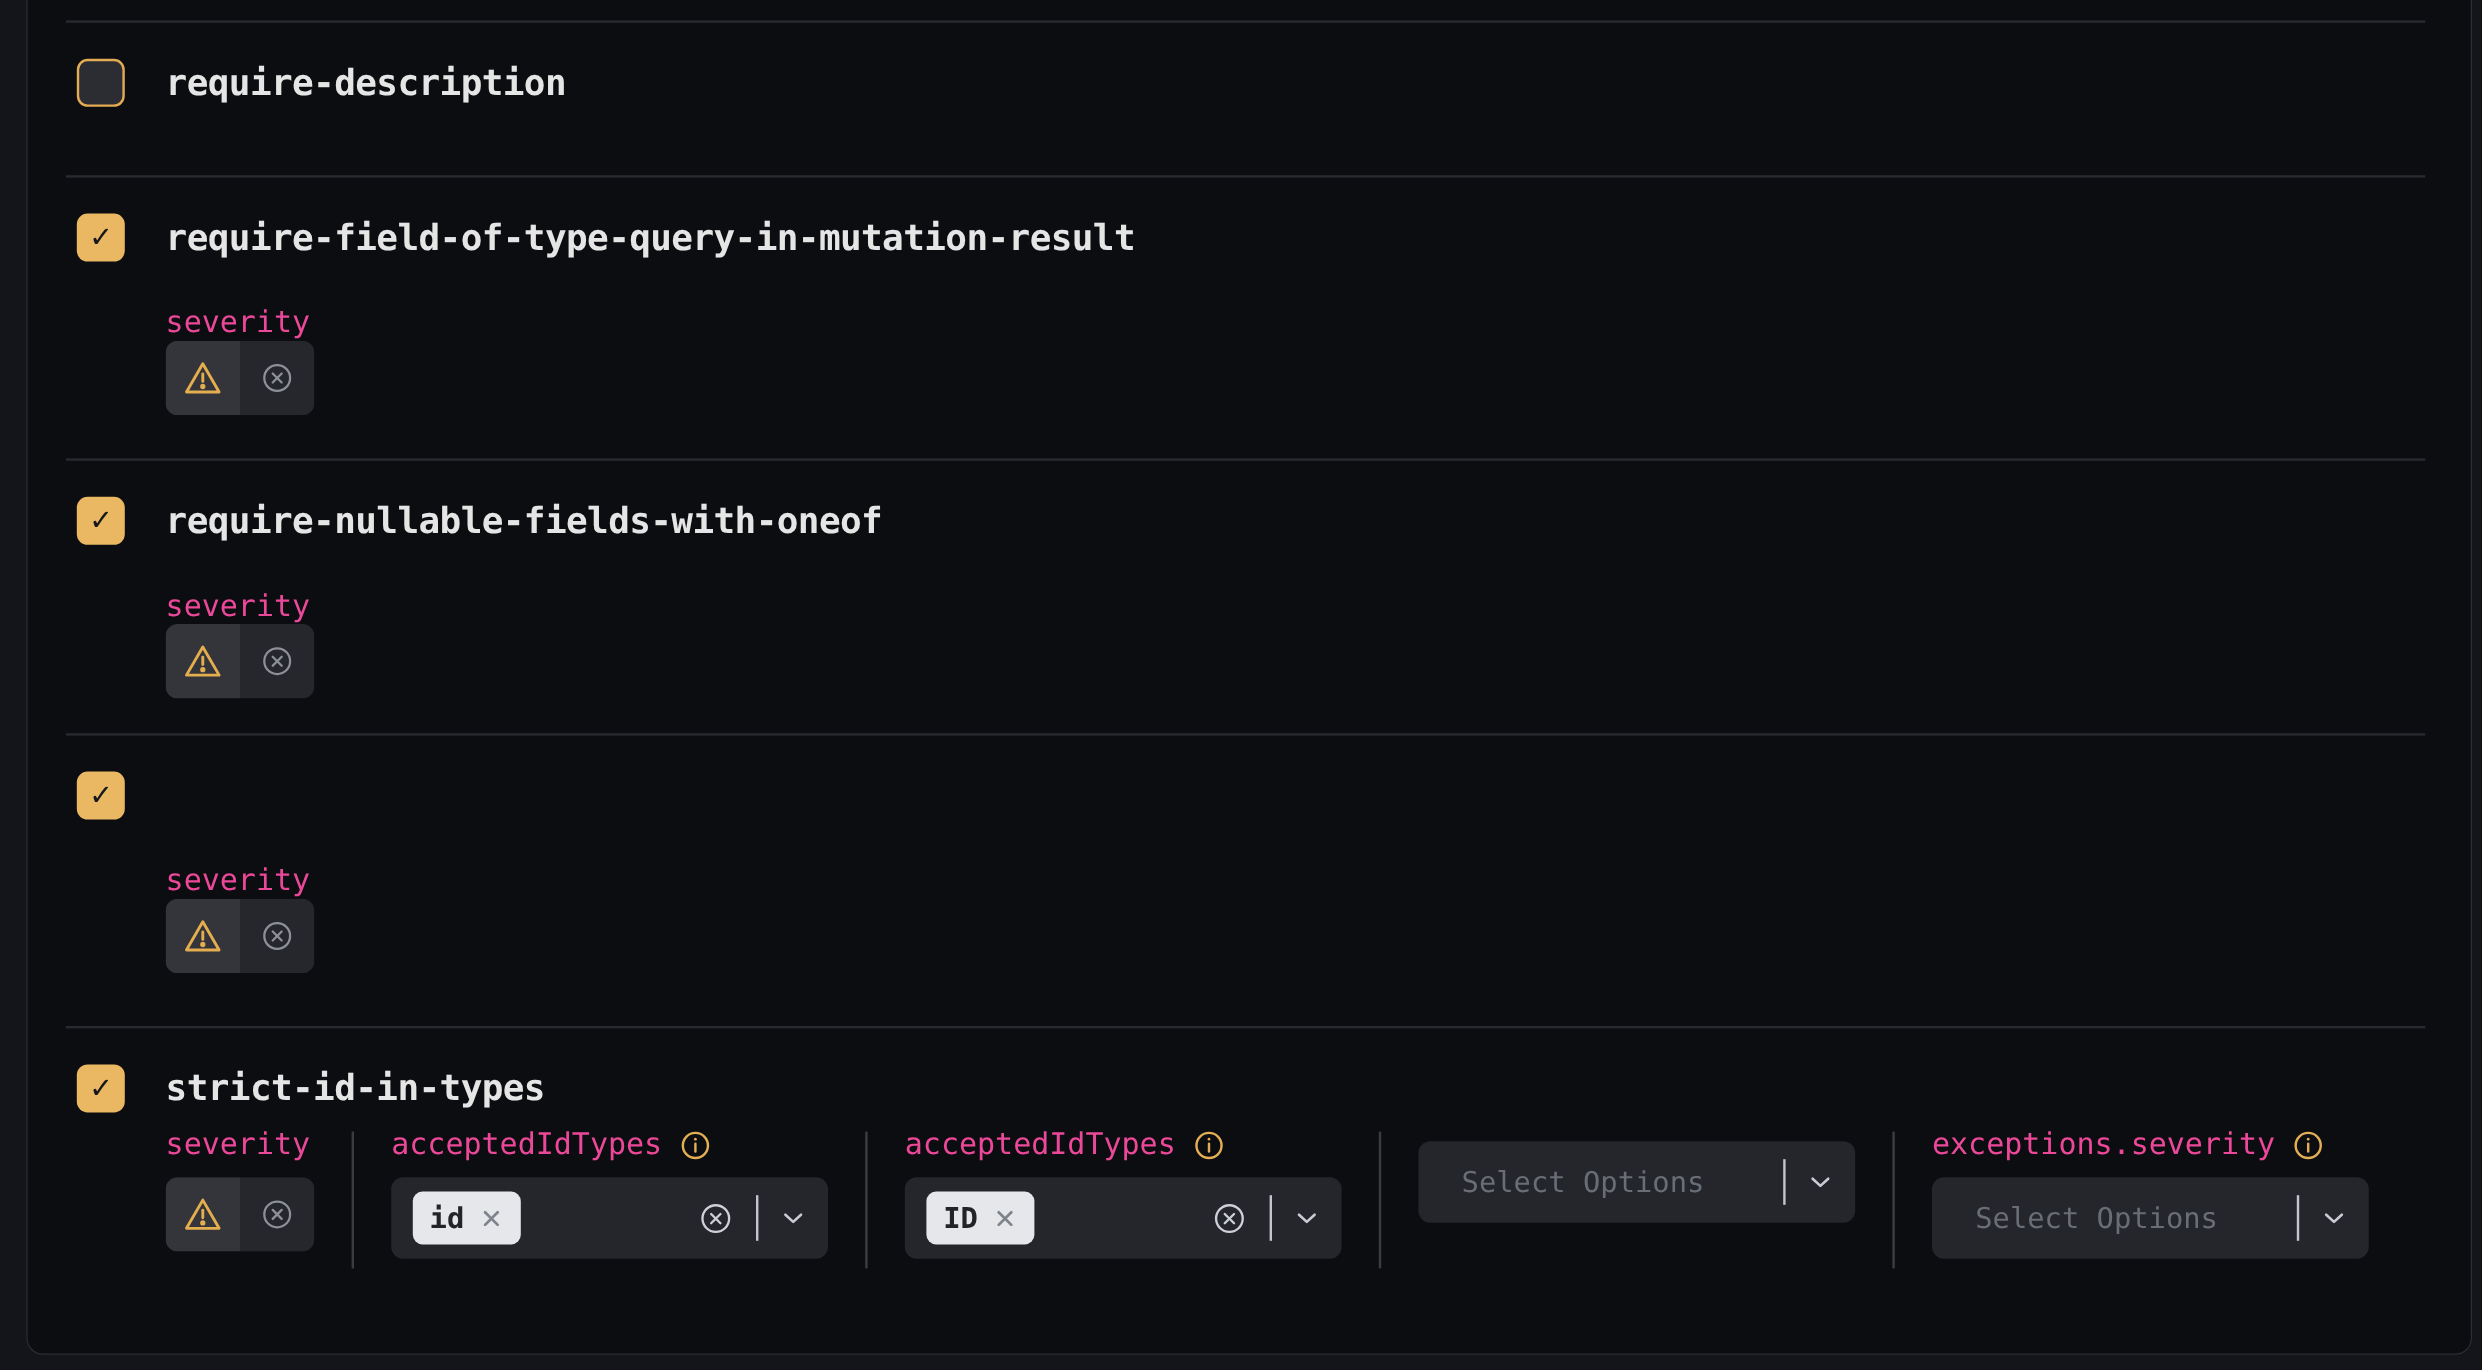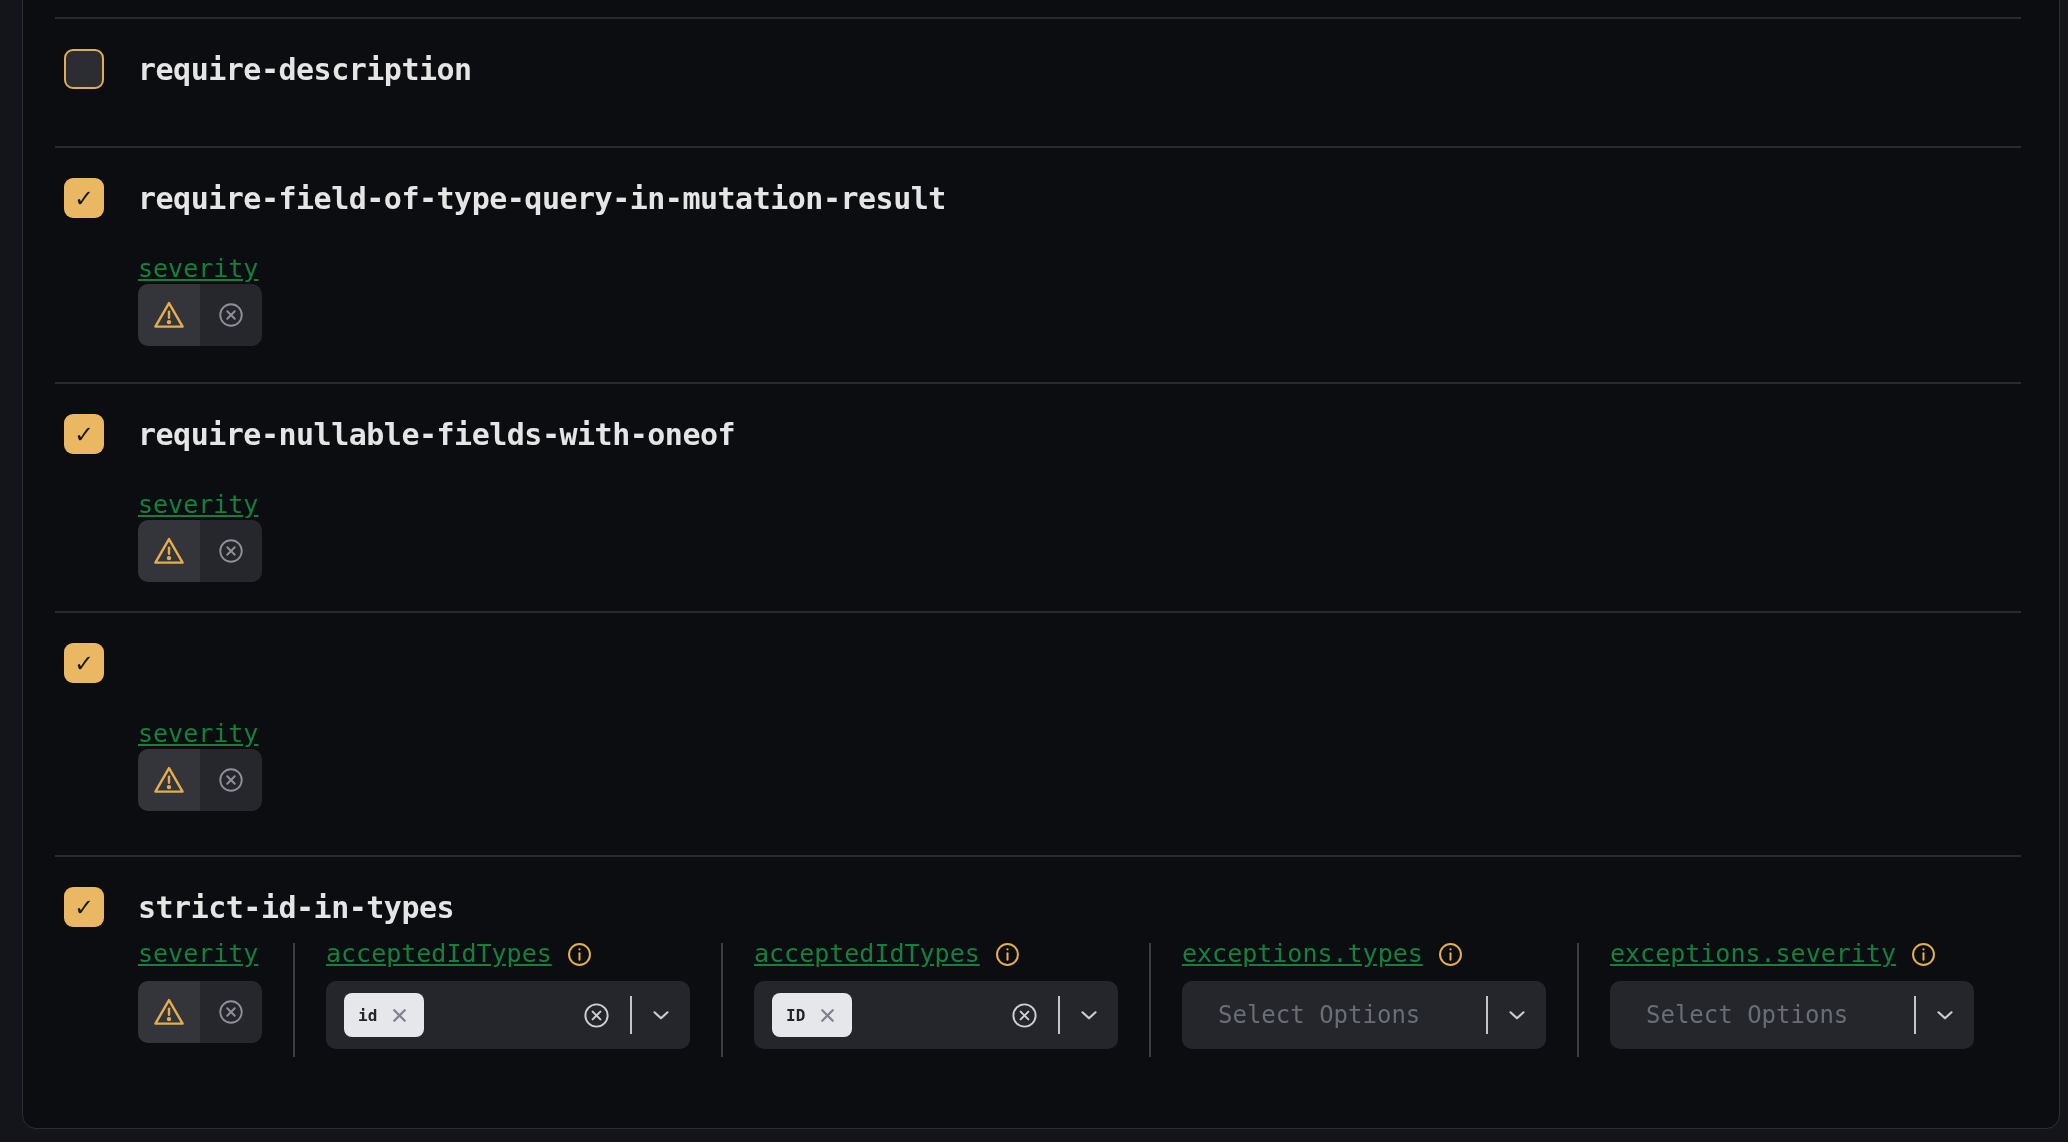--- a/index.html
+++ b/index.html
@@ -38,21 +38,21 @@
     transform:translateY(-1px);
   }
   .cbx.off .mark { visibility:hidden; }
   .title {
     margin-left:34px;
     color:#e5e5e5; font-size:30px; font-weight:bold;
     letter-spacing:-0.5px; white-space:nowrap;
   }
   .params { margin-left:74px; }
   .plabel {
-    color:#15803d; font-size:25px; line-height:30px; white-space:nowrap;text-decoration:underline;
+    color:#ec4899; font-size:25px; line-height:30px; white-space:nowrap;
   }
   .plabel-row { display:flex; align-items:center; gap:14px; height:30px; }
   .m-top-label { margin-top:36px; }
   .m-top-ctrl  { margin-top:0px; }
   
   .seg {
     display:flex; width:124px; height:62px;
     border-radius:10px; overflow:hidden; margin-top:0;
   }
   .seg .seg-btn {
@@ -71,21 +71,21 @@
   
   .selbox {
     width:364px; height:68px; background:#25262c;
     border-radius:10px; display:flex; align-items:center;
     padding:0 16px 0 18px; cursor:pointer;
   }
   .chip {
     height:44px; background:#e6e7eb; border-radius:8px;
     display:flex; align-items:center; gap:12px; padding:0 14px;
   }
-  .chip .chip-txt { color:#222428; font-size:16px; font-weight:bold; }
+  .chip .chip-txt { color:#222428; font-size:24px; font-weight:bold; }
   .placeholder { color:#696d76; font-size:24px; padding-left:6px; white-space:nowrap;margin-left:12px; }
   .sel-right { margin-left:auto; display:flex; align-items:center; }
   .sel-sep { width:2.5px; height:38px; background:#c2c5cb; margin:0 16px 0 18px; }
   .icon-btn { display:flex; align-items:center; justify-content:center; cursor:pointer; }
   svg { display:block; }
 </style>
 </head>
 <body>
 
 <div class="card">
@@ -309,63 +309,53 @@
                 <polyline points="6,9.5 12,15 18,9.5"></polyline>
               </svg>
             </span>
           </div>
         </div>
       </div>
 
       <div class="vdiv"></div>
 
       <div class="pcol">
+        <div class="selbox ctrl">
+          <span class="placeholder">Select Options</span>
+          <div class="sel-right">
+            <span class="sel-sep"></span>
+            <span class="icon-btn">
+              <svg width="26" height="26" viewBox="0 0 24 24" fill="none" stroke="#c9ccd2" stroke-width="2" stroke-linecap="round" stroke-linejoin="round">
+                <polyline points="6,9.5 12,15 18,9.5"></polyline>
+              </svg>
+            </span>
+          </div>
+        </div>
+      </div>
+
+      <div class="vdiv"></div>
+
+      <div class="pcol">
         <div class="plabel-row">
-          <span class="plabel">exceptions.types</span>
+          <span class="plabel">exceptions.severity</span>
           <span>
             <svg width="27" height="27" viewBox="0 0 24 24" fill="none" stroke="#e3ae54" stroke-width="1.8" stroke-linecap="round">
               <circle cx="12" cy="12" r="9.3"></circle>
                 <line x1="12" y1="10.8" x2="12" y2="16.6"></line>
                 <circle cx="12" cy="7.4" r="1" fill="#e3ae54" stroke="none"></circle>
             </svg>
           </span>
         </div>
         <div class="selbox ctrl">
           <span class="placeholder">Select Options</span>
           <div class="sel-right">
             <span class="sel-sep"></span>
             <span class="icon-btn">
               <svg width="26" height="26" viewBox="0 0 24 24" fill="none" stroke="#c9ccd2" stroke-width="2" stroke-linecap="round" stroke-linejoin="round">
                 <polyline points="6,9.5 12,15 18,9.5"></polyline>
               </svg>
             </span>
           </div>
         </div>
       </div>
-
-      <div class="vdiv"></div>
-
-      <div class="pcol">
-        <div class="plabel-row">
-          <span class="plabel">exceptions.severity</span>
-          <span>
-            <svg width="27" height="27" viewBox="0 0 24 24" fill="none" stroke="#e3ae54" stroke-width="1.8" stroke-linecap="round">
-              <circle cx="12" cy="12" r="9.3"></circle>
-                <line x1="12" y1="10.8" x2="12" y2="16.6"></line>
-                <circle cx="12" cy="7.4" r="1" fill="#e3ae54" stroke="none"></circle>
-            </svg>
-          </span>
-        </div>
-        <div class="selbox ctrl">
-          <span class="placeholder">Select Options</span>
-          <div class="sel-right">
-            <span class="sel-sep"></span>
-            <span class="icon-btn">
-              <svg width="26" height="26" viewBox="0 0 24 24" fill="none" stroke="#c9ccd2" stroke-width="2" stroke-linecap="round" stroke-linejoin="round">
-                <polyline points="6,9.5 12,15 18,9.5"></polyline>
-              </svg>
-            </span>
-          </div>
-        </div>
-      </div>
     </div>
   </div>
 </div>
 
 </body></html>

